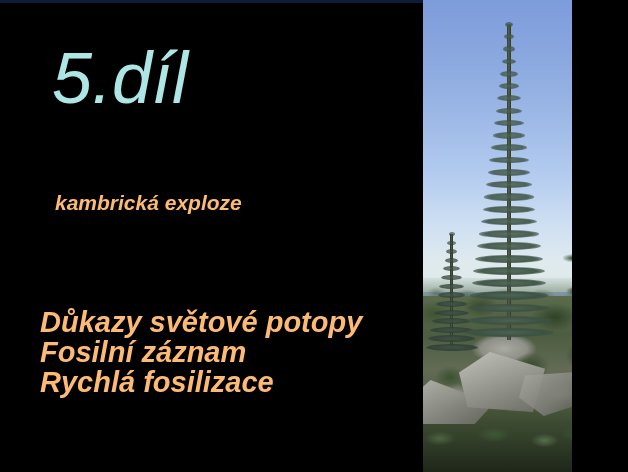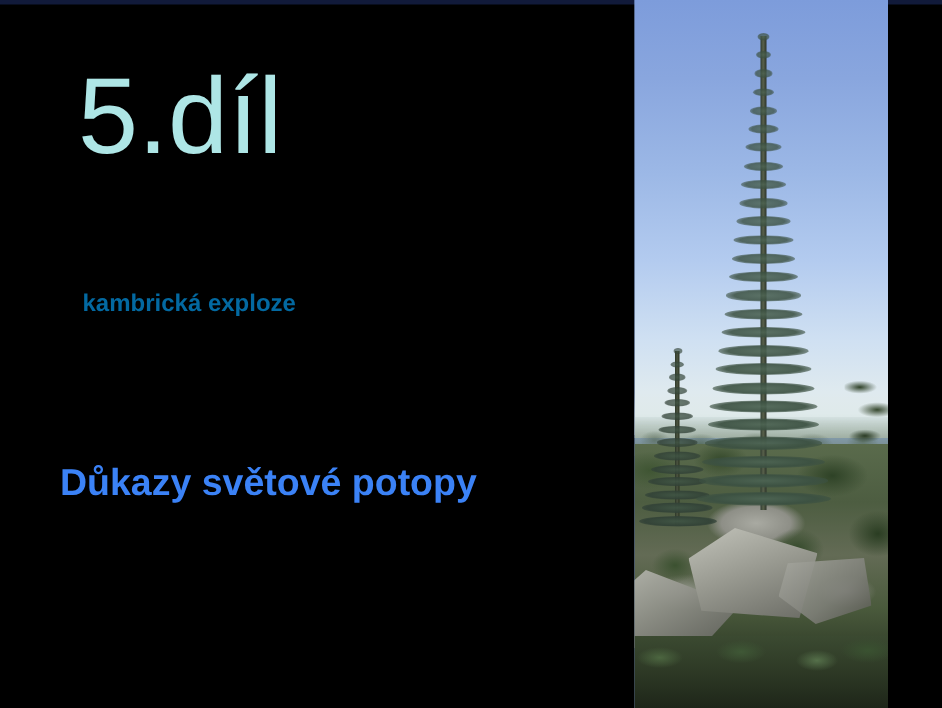--- a/index.html
+++ b/index.html
@@ -2,25 +2,26 @@
 <html><head>
 <meta charset="utf-8">
 <style>
   html, body {
     margin: 0;
     padding: 0;
     background: #000000;
   }
   #slide {
     position: relative;
-    width: 628px;
+    width: 572px;
     height: 472px;
     overflow: hidden;
     background: #000000;
     font-family: "Liberation Sans", sans-serif;
+    font-style: italic;
     -webkit-font-smoothing: antialiased;
   }
 
   
   #top-strip {
     position: absolute;
     left: 0; top: 0;
     width: 628px;
     height: 3px;
     background: #111a3a;
@@ -183,38 +184,38 @@
   }
   #bullets {
     position: absolute;
     left: 55px;
     top: 194px;
     margin: 0;
     padding: 0;
     list-style: none;
   }
   #bullets li {
-    font-size: 16px;
+    font-size: 21px;
     font-weight: bold;
-    color: #0369a1;
+    color: #fdba74;
     line-height: 18.5px;
     white-space: nowrap;
   }
   #headings {
     position: absolute;
     left: 40px;
     top: 307px;
     margin: 0;
     padding: 0;
     list-style: none;
   }
   #headings li {
-    font-size: 25px;
+    font-size: 29px;
     font-weight: bold;
-    color: #3b82f6;
+    color: #fdba74;
     line-height: 30px;
     white-space: nowrap;
   }
 </style>
 </head>
 <body>
 
 <div id="slide">
 
   <div id="top-strip"></div>
@@ -284,15 +285,17 @@
 
   <div id="title">5.díl</div>
 
 
   <ul id="bullets">
     <li>kambrická exploze</li>
   </ul>
 
   <ul id="headings">
     <li>Důkazy světové potopy</li>
+    <li>Fosilní záznam</li>
+    <li>Rychlá fosilizace</li>
   </ul>
 
 </div>
 
 </body></html>

